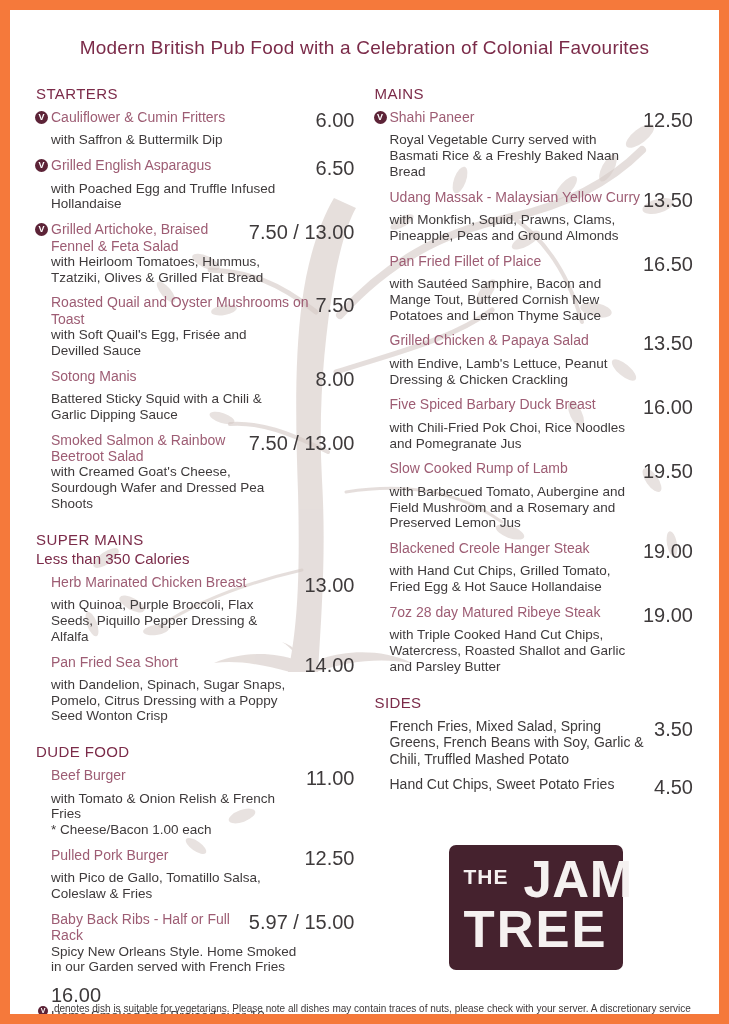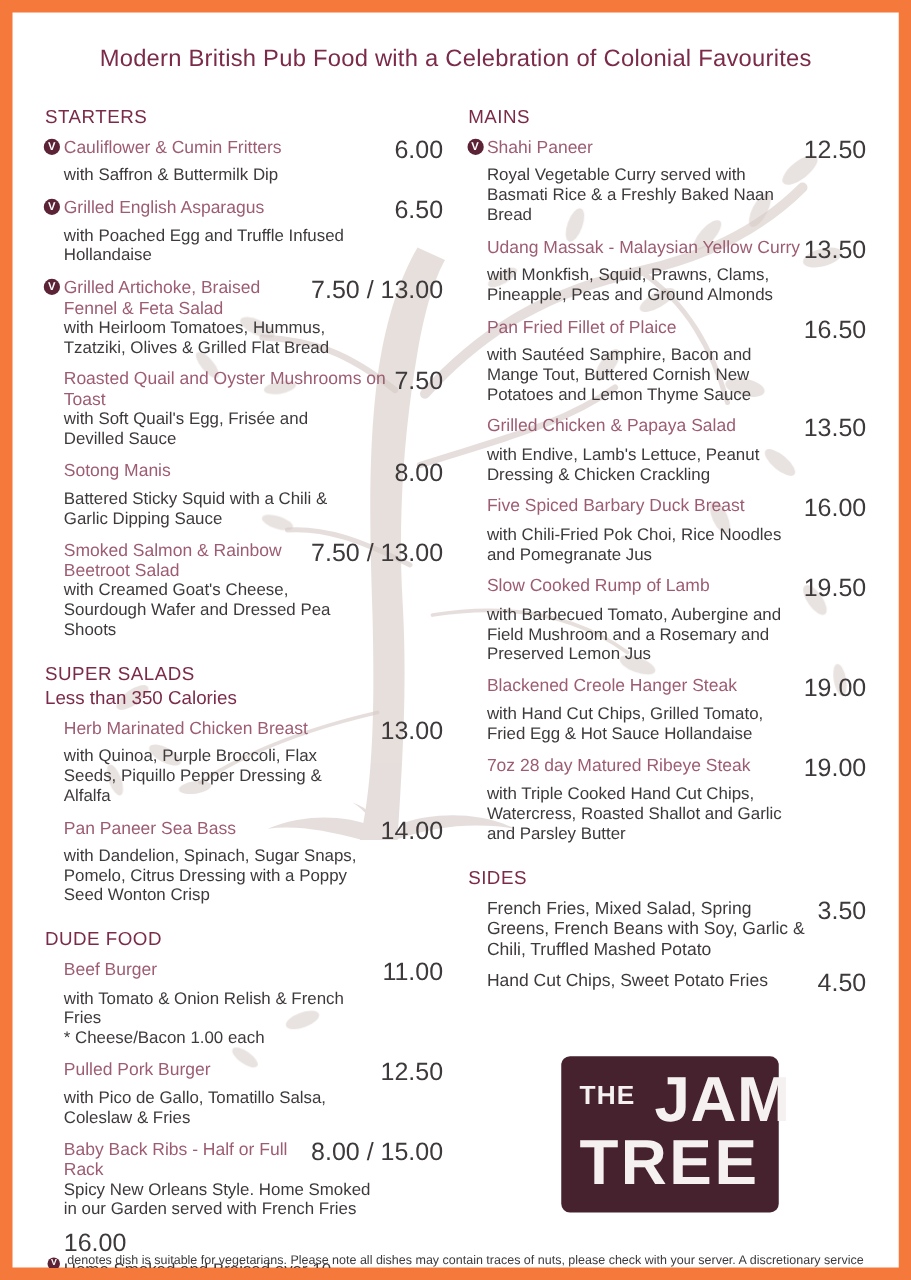--- a/index.html
+++ b/index.html
@@ -233,32 +233,32 @@
               </div>
               <div class="menu-item">
                 <div class="item-head">
                   <span class="item-name">Smoked Salmon &amp; Rainbow Beetroot Salad</span>
                   <span class="item-price">7.50 / 13.00</span>
                 </div>
                 <div class="item-desc">with Creamed Goat's Cheese, Sourdough Wafer and Dressed Pea Shoots</div>
               </div>
             </div>
             <div class="menu-section">
-              <div class="section-header">SUPER SALADS</div>
+              <div class="section-header">SUPER MAINS</div>
               <div class="section-subheader">Less than 350 Calories</div>
               <div class="menu-item">
                 <div class="item-head">
                   <span class="item-name">Herb Marinated Chicken Breast</span>
                   <span class="item-price">13.00</span>
                 </div>
                 <div class="item-desc">with Quinoa, Purple Broccoli, Flax Seeds, Piquillo Pepper Dressing &amp; Alfalfa</div>
               </div>
               <div class="menu-item">
                 <div class="item-head">
-                  <span class="item-name">Pan Paneer Sea Bass</span>
+                  <span class="item-name">Pan Fried Sea Short</span>
                   <span class="item-price">14.00</span>
                 </div>
                 <div class="item-desc">with Dandelion, Spinach, Sugar Snaps, Pomelo, Citrus Dressing with a Poppy Seed Wonton Crisp</div>
               </div>
             </div>
             <div class="menu-section">
               <div class="section-header">DUDE FOOD</div>
               <div class="menu-item">
                 <div class="item-head">
                   <span class="item-name">Beef Burger</span>
@@ -270,21 +270,21 @@
               <div class="menu-item">
                 <div class="item-head">
                   <span class="item-name">Pulled Pork Burger</span>
                   <span class="item-price">12.50</span>
                 </div>
                 <div class="item-desc">with Pico de Gallo, Tomatillo Salsa, Coleslaw &amp; Fries</div>
               </div>
               <div class="menu-item">
                 <div class="item-head">
                   <span class="item-name">Baby Back Ribs - Half or Full Rack</span>
-                  <span class="item-price">8.00 / 15.00</span>
+                  <span class="item-price">5.97 / 15.00</span>
                 </div>
                 <div class="item-desc">Spicy New Orleans Style. Home Smoked in our Garden served with French Fries</div>
               </div>
               <div class="menu-item">
                 <div class="item-head">
                   <span class="item-price">16.00</span>
                 </div>
                 <div class="item-desc">Home Smoked and Braised over 10 hours and BBQ'd with a Maple Glaze, served with Red Slaw and Fries</div>
               </div>
             </div>

